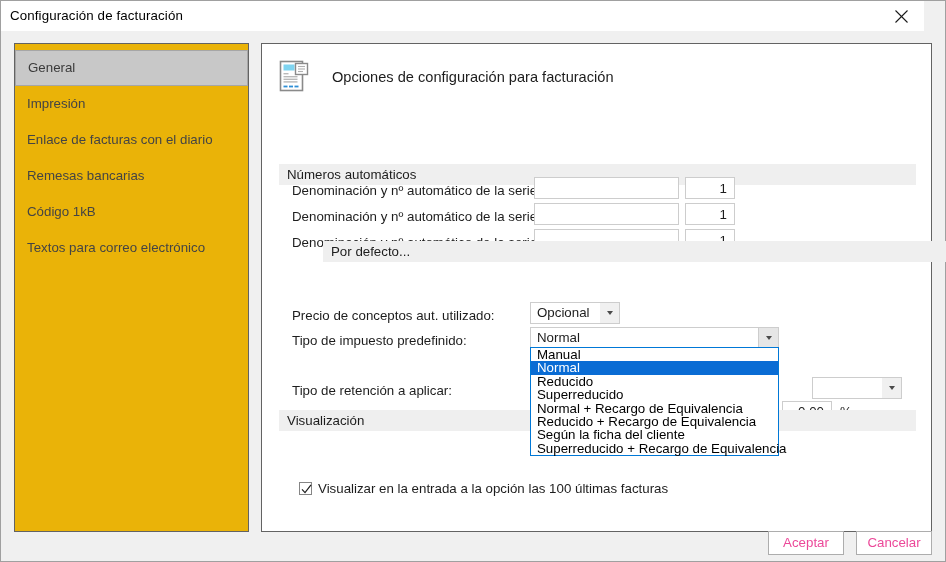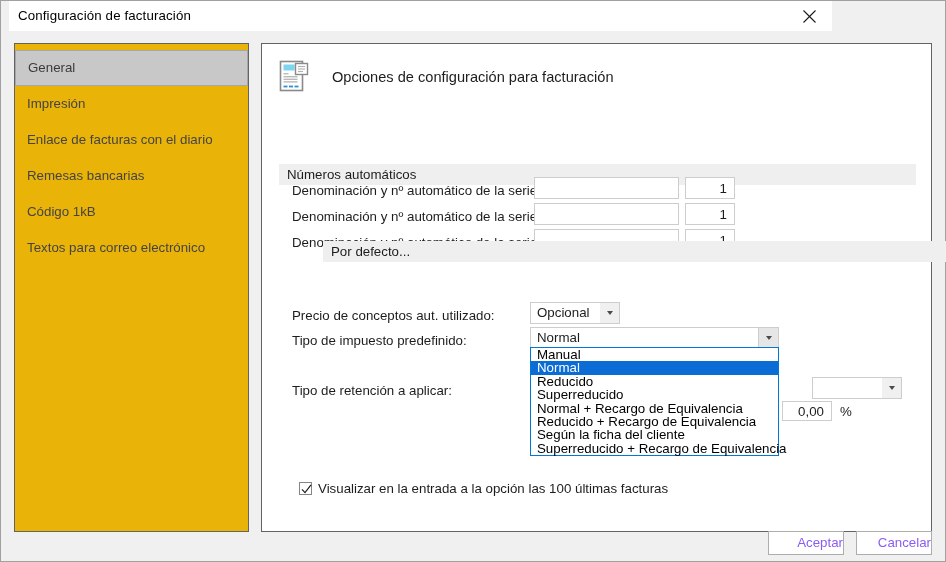--- a/index.html
+++ b/index.html
@@ -22,22 +22,22 @@
     width: 946px;
     height: 562px;
     box-sizing: border-box;
     border: 1px solid #a0a0a0;
     background: #f0f0f0;
   }
 
   
   .titlebar {
     position: absolute;
-    left: 8px; top: 0;
-    width: 823px;
+    left: 0; top: 0;
+    width: 923px;
     height: 30px;
     background: #ffffff;
   }
   .title-text {
     position: absolute;
     left: 9px;
     top: 7px;
     font-size: 13.3px;
     color: #000000;
     white-space: nowrap;
@@ -255,22 +255,22 @@
 
   
   .btn {
     position: absolute;
     box-sizing: border-box;
     height: 24px;
     border: 1px solid #adadad;
     background: #ffffff;
     font-family: "Liberation Sans", sans-serif;
     font-size: 13.3px;
-    color: #8b5cf6;
-    text-align: right;
+    color: #ec4899;
+    text-align: center;
     line-height: 22px;
     white-space: nowrap;
     padding: 0;
   }
 </style>
 </head>
 <body>
 
 <div class="dialog">
 
@@ -383,20 +383,21 @@
         <div class="dd-item">Manual</div>
         <div class="dd-item sel">Normal</div>
         <div class="dd-item">Reducido</div>
         <div class="dd-item">Superreducido</div>
         <div class="dd-item">Normal + Recargo de Equivalencia</div>
         <div class="dd-item">Reducido + Recargo de Equivalencia</div>
         <div class="dd-item">Según la ficha del cliente</div>
         <div class="dd-item">Superreducido + Recargo de Equivalencia</div>
       </div>
 
+      <div class="band" style="top:366px;">Visualización</div>
 
       <div class="checkrow" style="left:31px; top:437px;padding-left:6px;">
         <span class="cbox">
           <svg width="11" height="11" viewBox="0 0 11 11" aria-hidden="true">
             <polyline points="1,5.4 4,8.6 10,0.8" fill="none" stroke="#1d1d1d" stroke-width="1.2"></polyline>
           </svg>
         </span>
         <span class="check-label">Visualizar en la entrada a la opción las 100 últimas facturas</span>
       </div>
 

